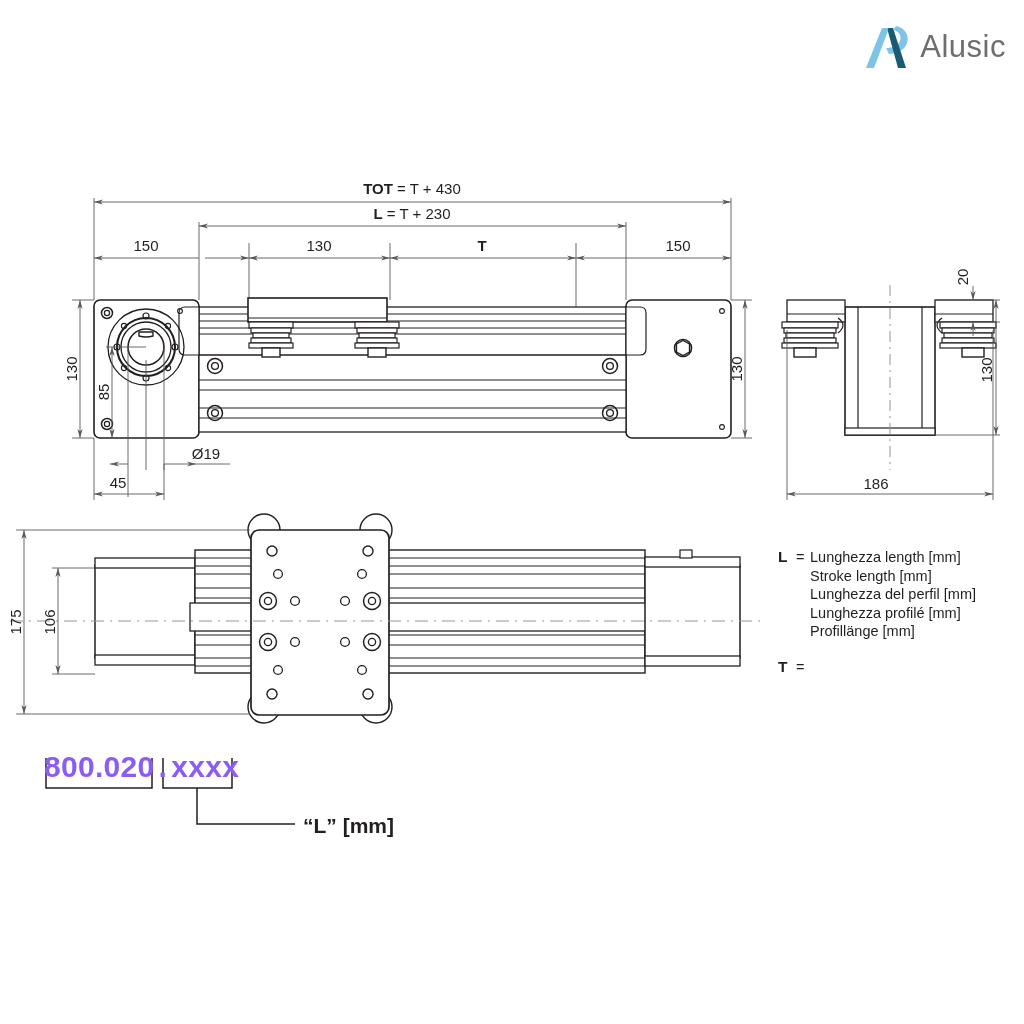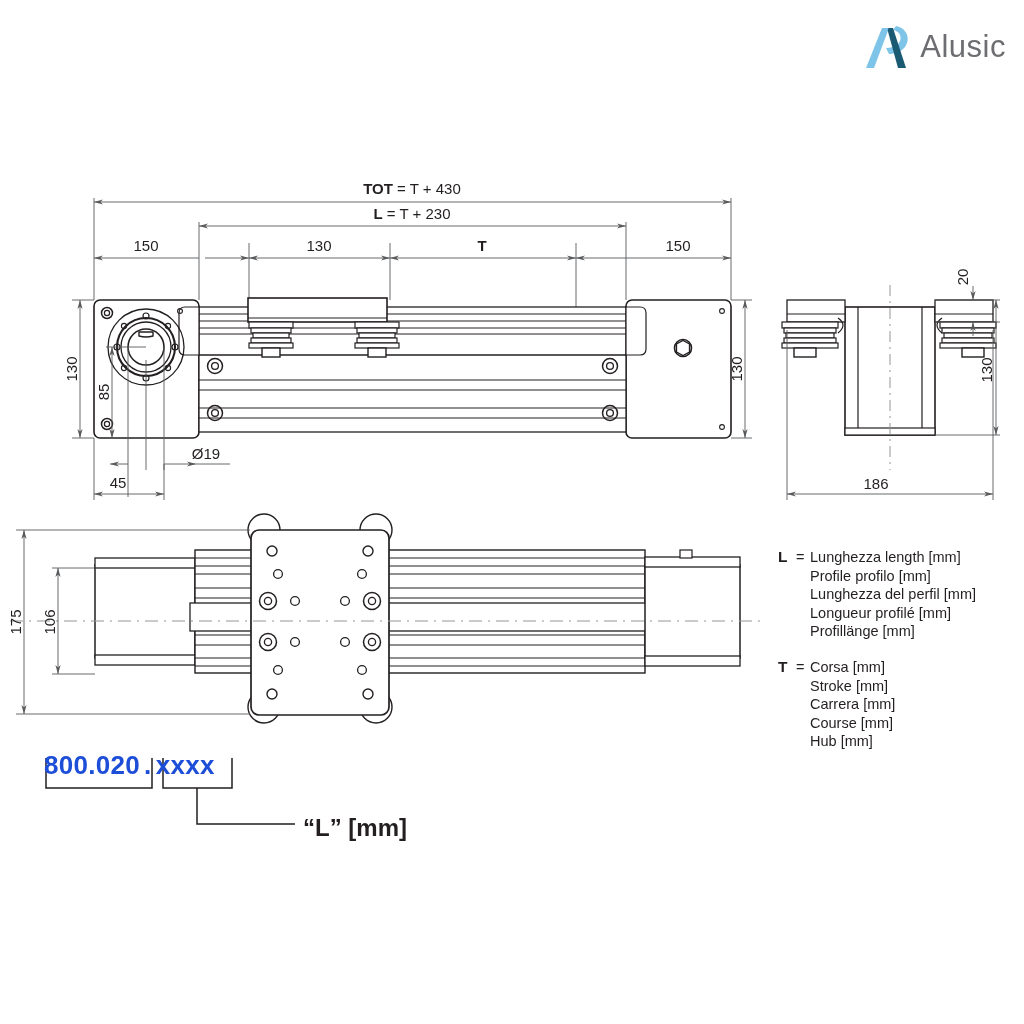--- a/index.html
+++ b/index.html
@@ -7,22 +7,22 @@
        font-family:"Liberation Sans",sans-serif;color:#231f20;}
   .page{position:absolute;inset:0;}
   svg{display:block;}
   .dimtxt{font-family:"Liberation Sans",sans-serif;font-size:15px;fill:#231f20;}
   .dimtxt-b{font-family:"Liberation Sans",sans-serif;font-size:15px;font-weight:bold;fill:#231f20;}
   .legend{position:absolute;font-family:"Liberation Sans",sans-serif;font-size:14.5px;color:#231f20;line-height:18.5px;}
   .legend b{font-weight:bold;font-size:15.5px;}
   .logo{position:absolute;right:18px;top:22px;display:flex;align-items:center;gap:8px;}
   .logo-text{font-family:"Liberation Sans",sans-serif;font-size:31px;color:#6d6e71;letter-spacing:.5px;}
   .code{position:absolute;left:44px;top:750px;font-family:"Liberation Sans",sans-serif;}
-  .code-row{display:flex;align-items:flex-end;font-size:26px;font-weight:bold;color:#1d4ed8;letter-spacing:.3px;}
-  .lbl-mm{font-family:"Liberation Sans",sans-serif;font-size:24px;font-weight:bold;color:#231f20;}
+  .code-row{display:flex;align-items:flex-end;font-size:30px;font-weight:bold;color:#8b5cf6;letter-spacing:.3px;}
+  .lbl-mm{font-family:"Liberation Sans",sans-serif;font-size:21px;font-weight:bold;color:#231f20;}
 </style>
 </head>
 <body>
 
 <div class="page">
 
   <div class="logo">
     <svg width="46" height="50" viewBox="0 0 46 50">
       <path d="M30 4 C41 6 45 17 39 25 C35 30 28 32 23 32 L20 26 C26 26 32 24 34 19 C36 14 33 9 27 8 Z" fill="#7ec4e8"></path>
       <path d="M16 6 L23 6 L8 46 L0 46 Z" fill="#7ec4e8"></path>
@@ -308,39 +308,32 @@
       <path d="M197 788 L197 824 L295 824" stroke-width="1.5"></path>
     </g>
   </svg>
 
   <div class="legend" style="left:778px;top:548px;width:244px;">
     <div style="display:flex;">
       <div style="width:18px;"><b>L</b></div>
       <div style="width:14px;"><span>=</span></div>
       <div>
         <div>Lunghezza length [mm]</div>
-        <div>Profile profilo [mm]</div>
+        <div>Stroke length [mm]</div>
         <div>Lunghezza del perfil [mm]</div>
-        <div>Longueur profilé [mm]</div>
+        <div>Lunghezza profilé [mm]</div>
         <div>Profillänge [mm]</div>
       </div>
     </div>
   </div>
 
   <div class="legend" style="left:778px;top:658px;width:244px;">
     <div style="display:flex;">
       <div style="width:18px;"><b>T</b></div>
       <div style="width:14px;"><span>=</span></div>
-      <div>
-        <div>Corsa [mm]</div>
-        <div>Stroke [mm]</div>
-        <div>Carrera [mm]</div>
-        <div>Course [mm]</div>
-        <div>Hub [mm]</div>
-      </div>
     </div>
   </div>
 
   <div class="code">
     <div class="code-row">
       <span>800.020</span>
       <span style="padding:0 4px;">.</span>
       <span>xxxx</span>
     </div>
   </div>

